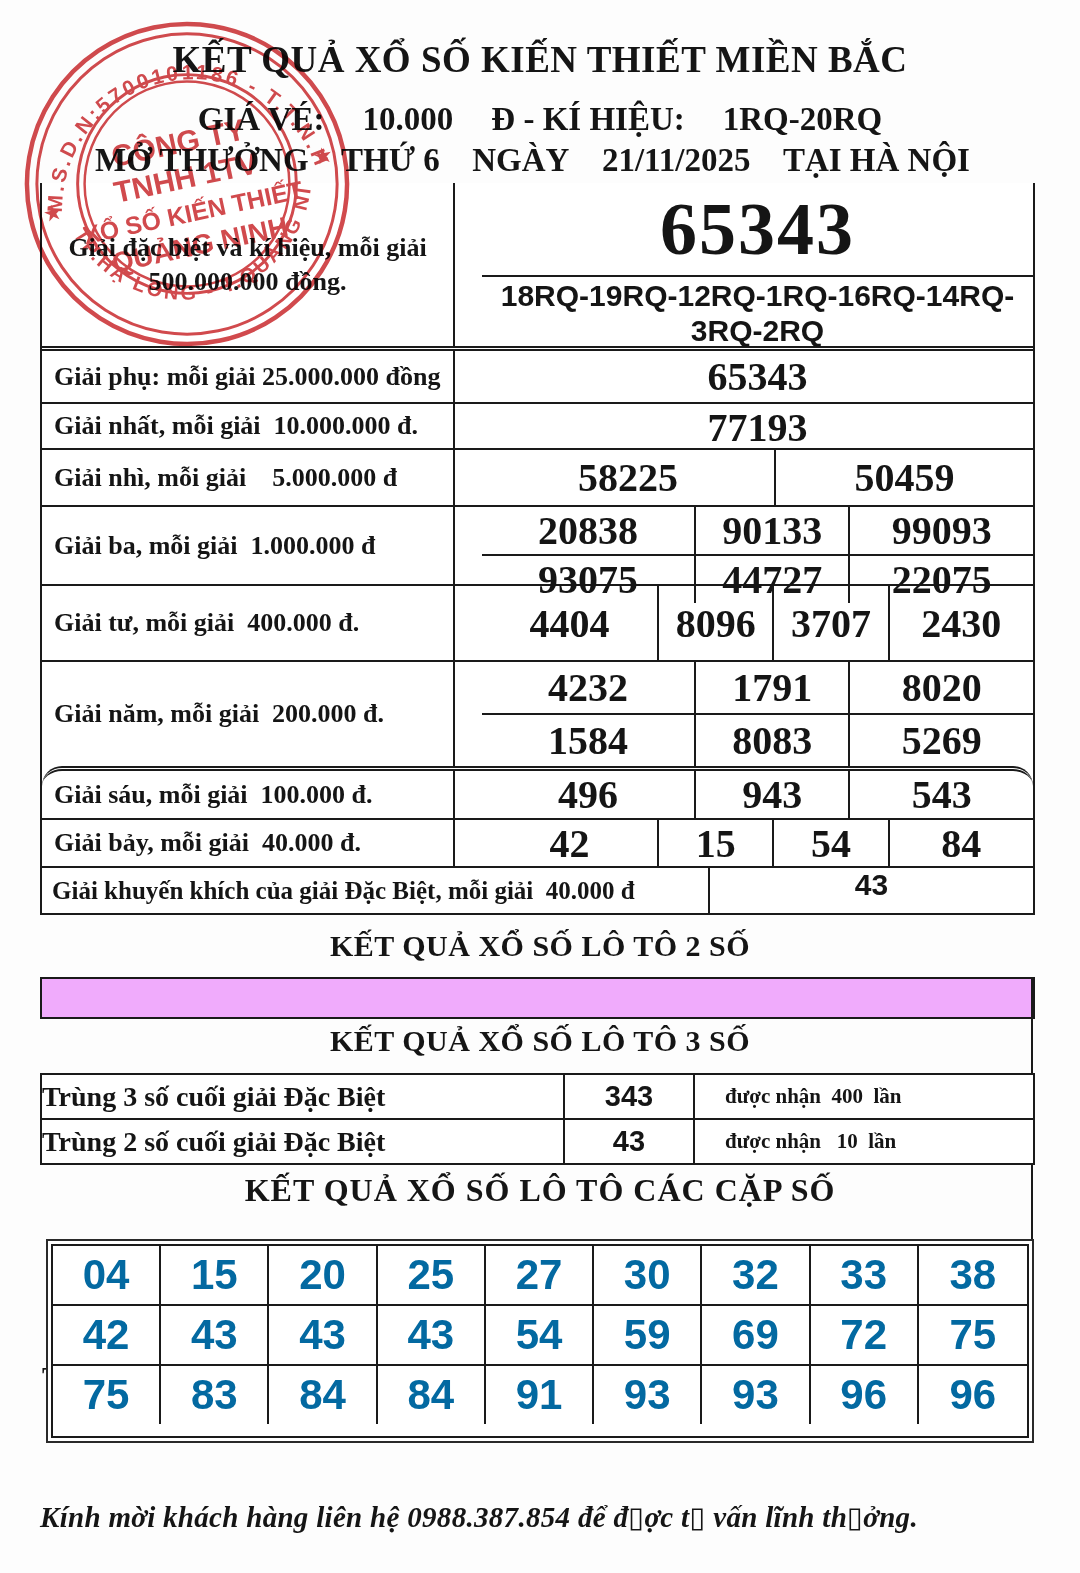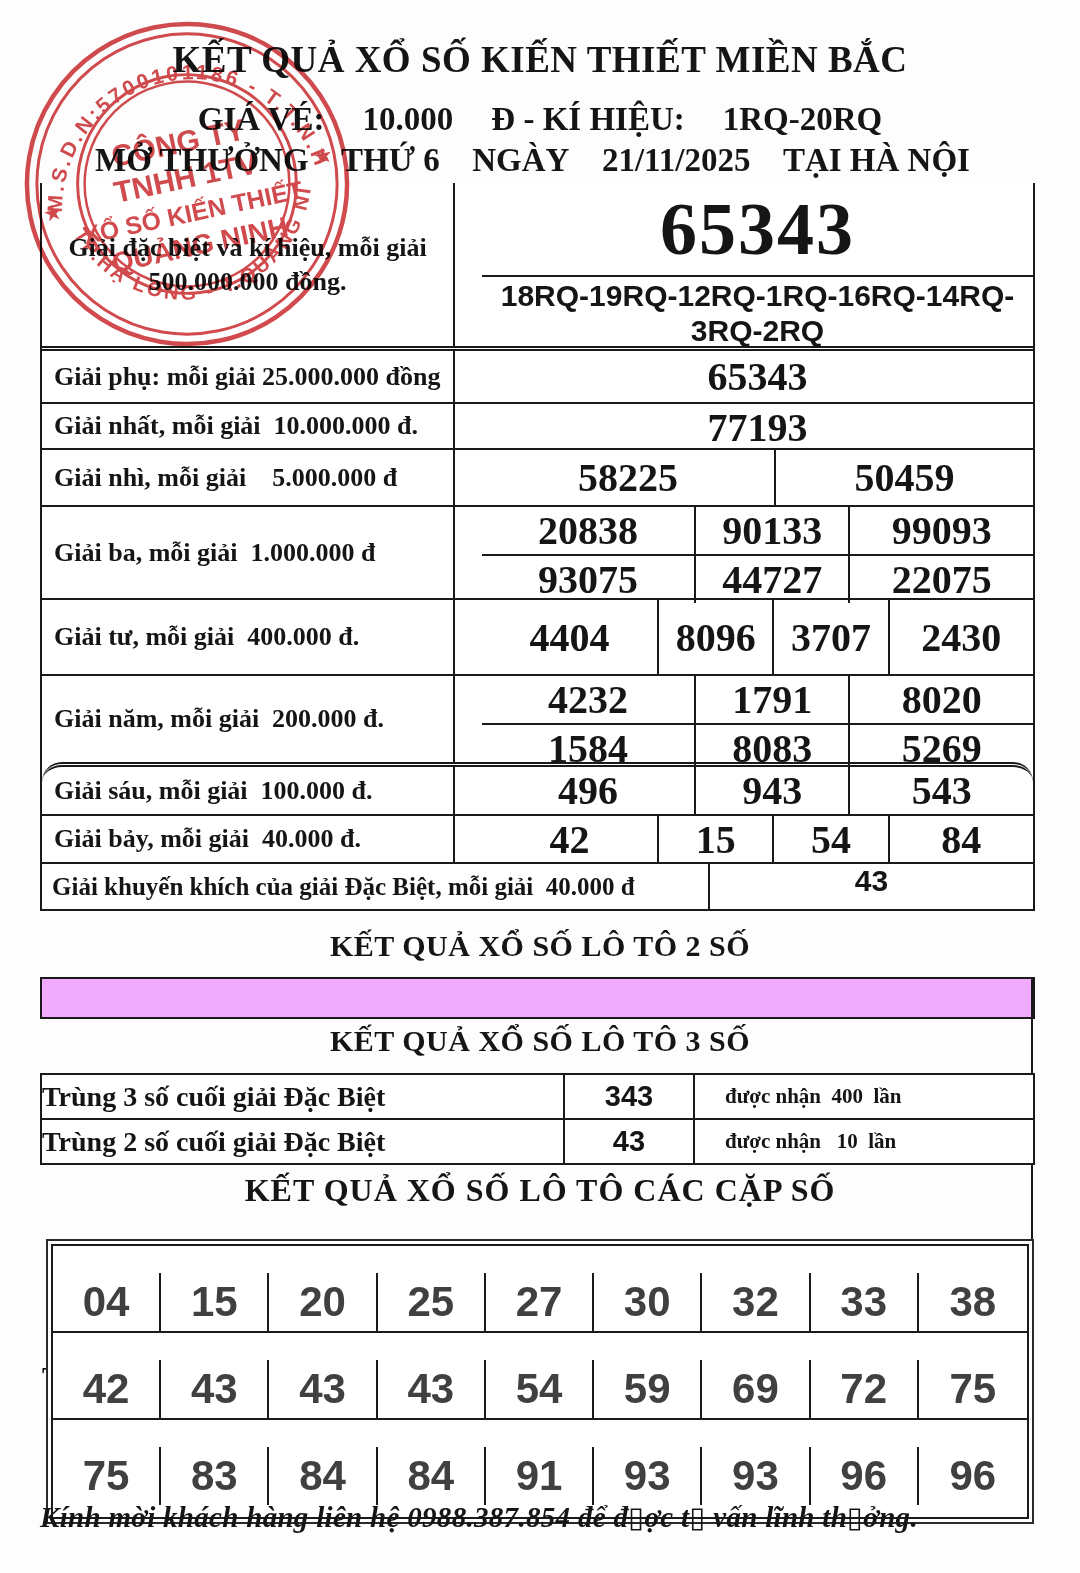--- a/index.html
+++ b/index.html
@@ -31,22 +31,22 @@
   }
   .stamp .arc{letter-spacing:3px;}
   
   .xtable{
     position:absolute;left:40px;top:183px;width:995px;background:#fff;
     border:2px solid #1a1a1a;border-top:none;box-sizing:border-box;
   }
   .prow{display:flex;border-top:2px solid #1a1a1a;box-sizing:border-box;}
   .prow.r-special{border-top:none;}
   .r-special{height:163px;} .r-phu{height:56px;border-top:5px double #1a1a1a;}
-  .r-nhat{height:46px;} .r-nhi{height:57px;} .r-ba{height:93px;}
-  .r-tu{height:76px;} .r-nam{height:88px;} .r-sau{height:52px;border-top:5px double #1a1a1a;border-radius:20px;}
+  .r-nhat{height:46px;} .r-nhi{height:57px;} .r-ba{height:79px;}
+  .r-tu{height:76px;} .r-nam{height:106px;} .r-sau{height:52px;border-top:5px double #1a1a1a;border-radius:20px;}
   .r-bay{height:48px;} .r-kk{height:47px;}
   .plabel{
     flex:0 0 413px;width:413px;box-sizing:border-box;border-right:2px solid #1a1a1a;
     display:flex;align-items:center;padding:0 6px 0 12px;
     font-size:26px;font-weight:700;line-height:1.3;
   }
   .r-special .plabel{justify-content:center;text-align:center;padding:0 6px;}
   .pvals{flex:1;display:flex;flex-direction:column;min-width:0;margin-left:27px;}
   .vrow{flex:1;display:flex;min-width:0;}
   .vrow + .vrow{border-top:2px solid #1a1a1a;}
@@ -107,21 +107,21 @@
   .pairs-outer{
     position:absolute;left:46px;top:1239px;width:988px;
     border:2px solid #2a2a2a;padding:3px;box-sizing:border-box;background:#fff;
   }
   .pairs-mid{border:2px solid #1a1a1a;padding-bottom:12px;}
   .pairs-grid{display:grid;grid-template-columns:repeat(9,1fr);}
   .pcell{
     height:58px;display:flex;align-items:center;justify-content:center;
     border-right:2px solid #1a1a1a;border-bottom:2px solid #1a1a1a;
     font-family:"Liberation Sans","DejaVu Sans",sans-serif;
-    font-size:42px;font-weight:700;color:#404040;margin-top:27px;
+    font-size:42px;font-weight:700;color:#0369a1;
   }
   .pcell:nth-child(9n){border-right:none;}
   .pcell:nth-child(n+19){border-bottom:none;}
   
   .footer-note{
     position:absolute;left:40px;top:1500px;right:20px;
     font-size:29px;font-weight:700;font-style:italic;letter-spacing:.3px;
   }
 </style>
 </head>

